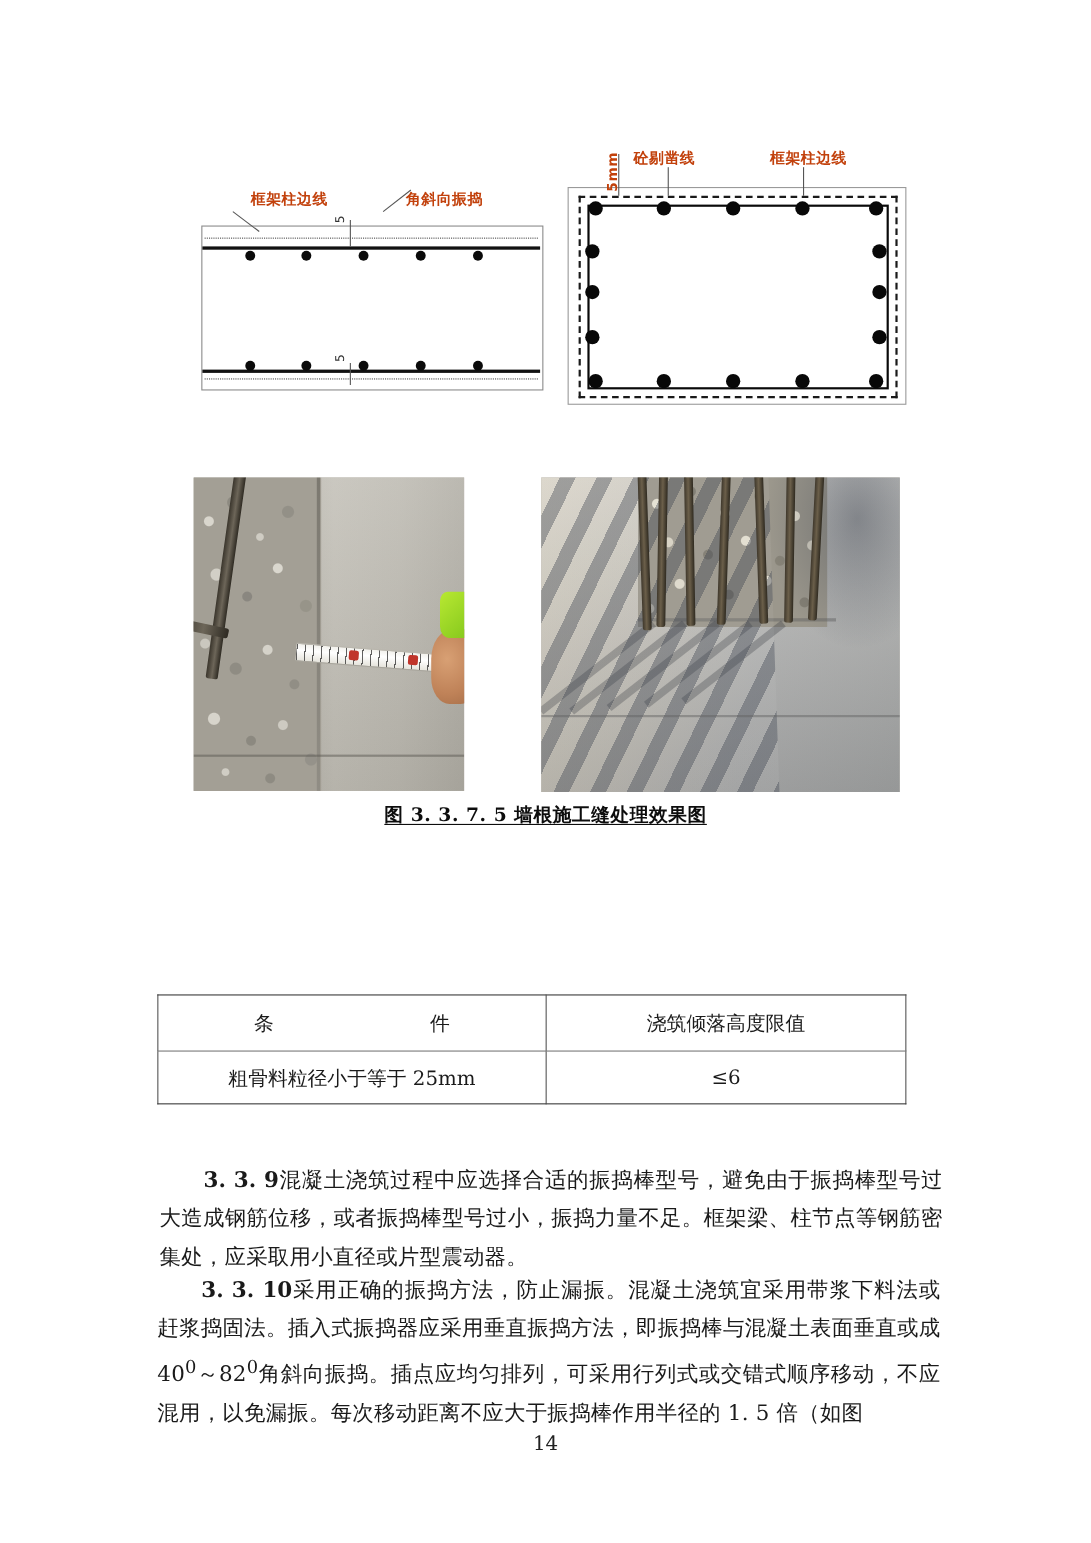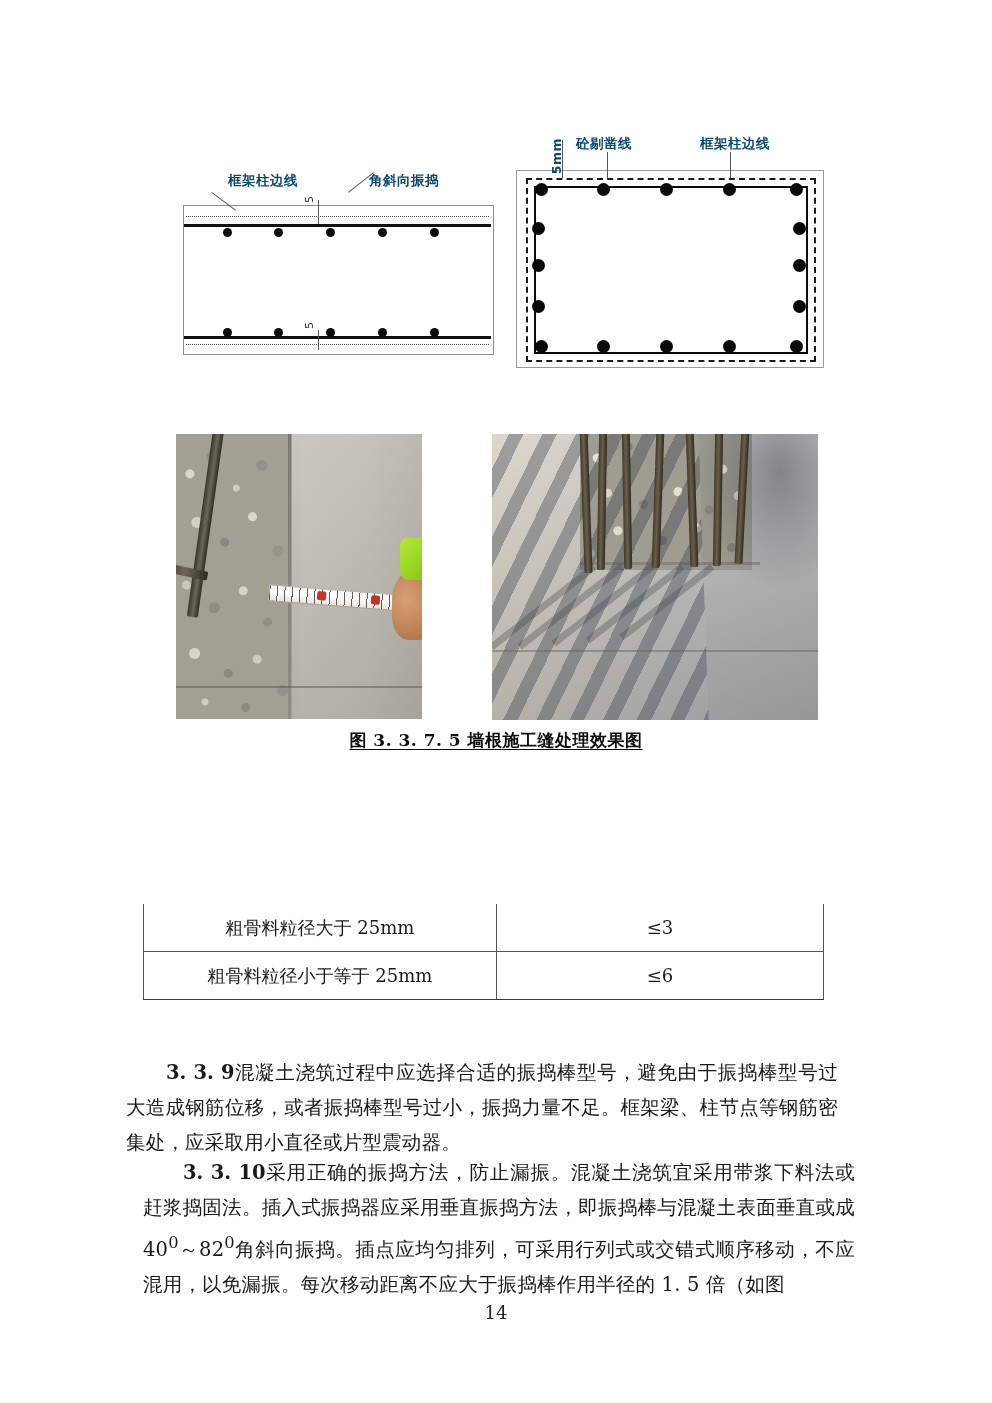--- a/index.html
+++ b/index.html
@@ -103,21 +103,21 @@
   .fig-diagrams {
     position: absolute;
     left: 0; top: 0;
     width: 992px;
     height: 400px;
   }
   .diag-label {
     position: absolute;
     font-size: 13.5px;
     font-weight: bold;
-    color: #0c4a6e;
+    color: #c2410c;
     white-space: nowrap;
     letter-spacing: 0.5px;
     font-family: "DejaVu Sans", "Liberation Sans", sans-serif;
   }
   .diag-label.vert {
     writing-mode: vertical-rl;
     transform: rotate(180deg);
     font-size: 12.5px;
   }
   .tick-label {
@@ -430,32 +430,32 @@
   </div>
 
   <div class="fig-caption" style="top:729px;">
     <span class="u">图 3. 3. 7. 5 墙根施工缝处理效果图</span>
   </div>
 
 
 
   <table class="data-table" style="left:143px; top:904px;">
     <tbody>
-    <tr class="row">
-      <td class="col-a">粗骨料粒径大于 25mm</td>
-      <td class="col-b">≤3</td>
+        <tr class="hdr">
+      <td class="col-a"><span class="spaced">条　　　件</span></td>
+      <td class="col-b">浇筑倾落高度限值</td>
     </tr>
     <tr class="row last">
       <td class="col-a">粗骨料粒径小于等于 25mm</td>
       <td class="col-b">≤6</td>
     </tr>
   </tbody>
     </table>
 
-  <div class="body-text indent" style="left:126px; top:1055px; width:712px;">
+  <div class="body-text indent" style="left:145px; top:1055px; width:712px;">
     <span class="num">3. 3. 9</span><span>混凝土浇筑过程中应选择合适的振捣棒型号，避免由于振捣棒型号过大造成钢筋位移，或者振捣棒型号过小，振捣力量不足。框架梁、柱节点等钢筋密集处，应采取用小直径或片型震动器。</span>
   </div>
 
   <div class="body-text indent" style="left:143px; top:1155px; width:712px;">
     <span class="num">3. 3. 10</span><span>采用正确的振捣方法，防止漏振。混凝土浇筑宜采用带浆下料法或赶浆捣固法。插入式振捣器应采用垂直振捣方法，即振捣棒与混凝土表面垂直或成 40</span><sup>0</sup><span>～82</span><sup>0</sup><span>角斜向振捣。插点应均匀排列，可采用行列式或交错式顺序移动，不应混用，以免漏振。每次移动距离不应大于振捣棒作用半径的 1. 5 倍（如图</span>
   </div>
 
   <div class="page-number" style="top:1302px;">14</div>
 
 </div>

